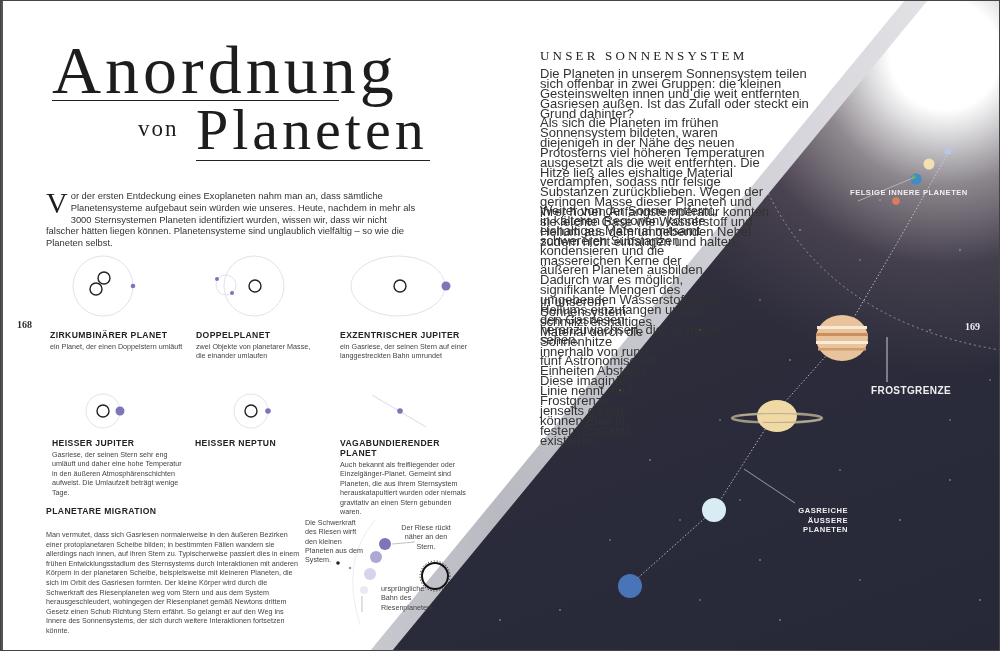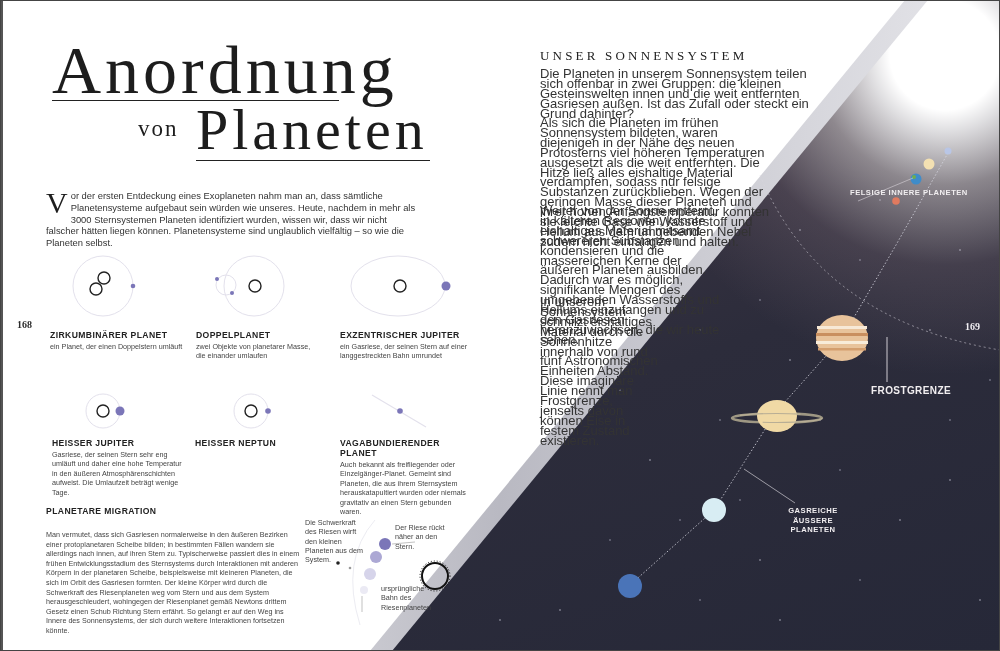--- a/index.html
+++ b/index.html
@@ -115,21 +115,21 @@
   </g>
 
   <circle cx="714" cy="510" r="12" fill="#d8edf3"></circle>
 
   <circle cx="630" cy="586" r="12" fill="#4a74b8"></circle>
   <line x1="744" y1="469" x2="795" y2="503" stroke="#cfcbd2" stroke-width=".7"></line>
 </svg>
 
 <div class="slabel" style="left:850px;top:188px">FELSIGE INNERE PLANETEN</div>
 <div class="slabel frost" style="left:871px;top:386px">FROSTGRENZE</div>
-<div class="slabel" style="left:778px;top:506px;width:70px;text-align:center">GASREICHE ÄUSSERE PLANETEN</div>
+<div class="slabel" style="left:778px;top:506px;width:70px;text-align:right">GASREICHE ÄUSSERE PLANETEN</div>
 
 <div class="title t1">Anordnung</div>
 <div class="t1rule"></div>
 <div class="title t2a">von</div>
 <div class="title t2b">Planeten</div>
 <div class="t2rule"></div>
 
 <div class="intro">
   <span class="dropcap">V</span>
   <span>or der ersten Entdeckung eines Exoplaneten nahm man an, dass sämtliche Planetensysteme aufgebaut sein würden wie unseres. Heute, nachdem in mehr als 3000 Sternsystemen Planeten identifiziert wurden, wissen wir, dass wir nicht falscher hätten liegen können. Planetensysteme sind unglaublich vielfältig – so wie die Planeten selbst.</span>
@@ -209,20 +209,20 @@
   <circle cx="50" cy="54" r="6" fill="#d6d4ea"></circle>
   <circle cx="44" cy="70" r="4" fill="#ebeaf4"></circle>
   <circle cx="18" cy="43" r="1.8" fill="#222"></circle>
   <circle cx="30" cy="48" r="1.3" fill="#999"></circle>
   <line x1="72" y1="24" x2="95" y2="22" stroke="#999" stroke-width=".6"></line>
   <circle cx="115" cy="56" r="13" fill="none" stroke="#111" stroke-width="2"></circle>
   <circle cx="115" cy="56" r="15" fill="none" stroke="#111" stroke-width="1" stroke-dasharray="1 2"></circle>
   <line x1="42" y1="76" x2="42" y2="92" stroke="#999" stroke-width=".6"></line>
 </svg>
 <div class="mlabel" style="left:305px;top:518px;width:60px">Die Schwerkraft des Riesen wirft den kleinen Planeten aus dem System.</div>
-<div class="mlabel" style="left:395px;top:523px;width:62px;text-align:left">Der Riese rückt näher an den Stern.</div>
+<div class="mlabel" style="left:395px;top:523px;width:62px;text-align:center">Der Riese rückt näher an den Stern.</div>
 <div class="mlabel" style="left:381px;top:584px;width:50px">ursprüngliche Bahn des Riesenplaneten</div>
 
 <div class="h2">UNSER SONNENSYSTEM</div>
 <div class="rp" style="top:69px;width:275px">Die Planeten in unserem Sonnensystem teilen sich offenbar in zwei Gruppen: die kleinen Gesteinswelten innen und die weit entfernten Gasriesen außen. Ist das Zufall oder steckt ein Grund dahinter?</div>
 <div class="rp" style="top:118px;width:232px">Als sich die Planeten im frühen Sonnensystem bildeten, waren diejenigen in der Nähe des neuen Protosterns viel höheren Temperaturen ausgesetzt als die weit entfernten. Die Hitze ließ alles eishaltige Material verdampfen, sodass nur felsige Substanzen zurückblieben. Wegen der geringen Masse dieser Planeten und ihrer hohen Anfangstemperatur konnten sie leichte Gase wie Wasserstoff und Helium aus dem umgebenden Nebel zudem nicht einfangen und halten.</div>
 <div class="rp" style="top:206px;width:180px">Weiter von der Sonne entfernt, in kälteren Regionen, konnte eishaltiges Material mitsamt schwereren Substanzen kondensieren und die massereichen Kerne der äußeren Planeten ausbilden. Dadurch war es möglich, signifikante Mengen des umgebenden Wasserstoffs und Heliums einzufangen und zu den Gasriesen heranzuwachsen, die wir heute sehen.</div>
 <div class="rp" style="top:297px;width:120px">In unserem Sonnensystem schmilzt eishaltiges Material durch die Sonnenhitze innerhalb von rund fünf Astronomischen Einheiten Abstand. Diese imaginäre Linie nennt man Frostgrenze, jenseits davon können Eise in festem Zustand existieren.</div>
 
 </body></html>

